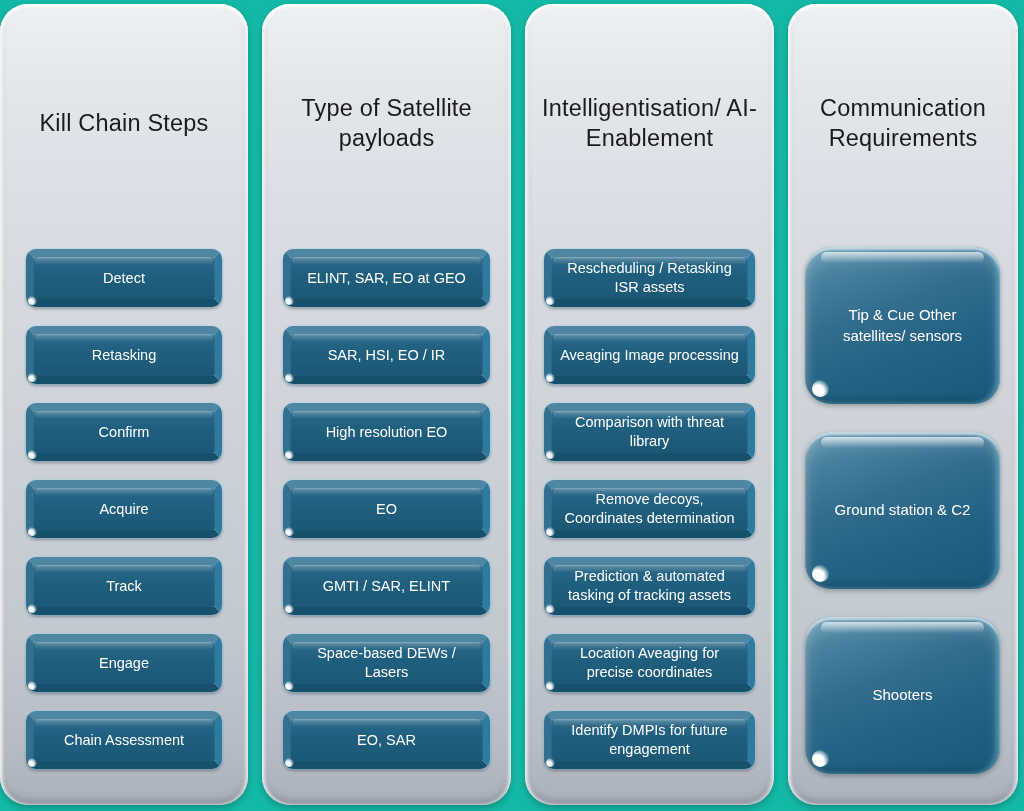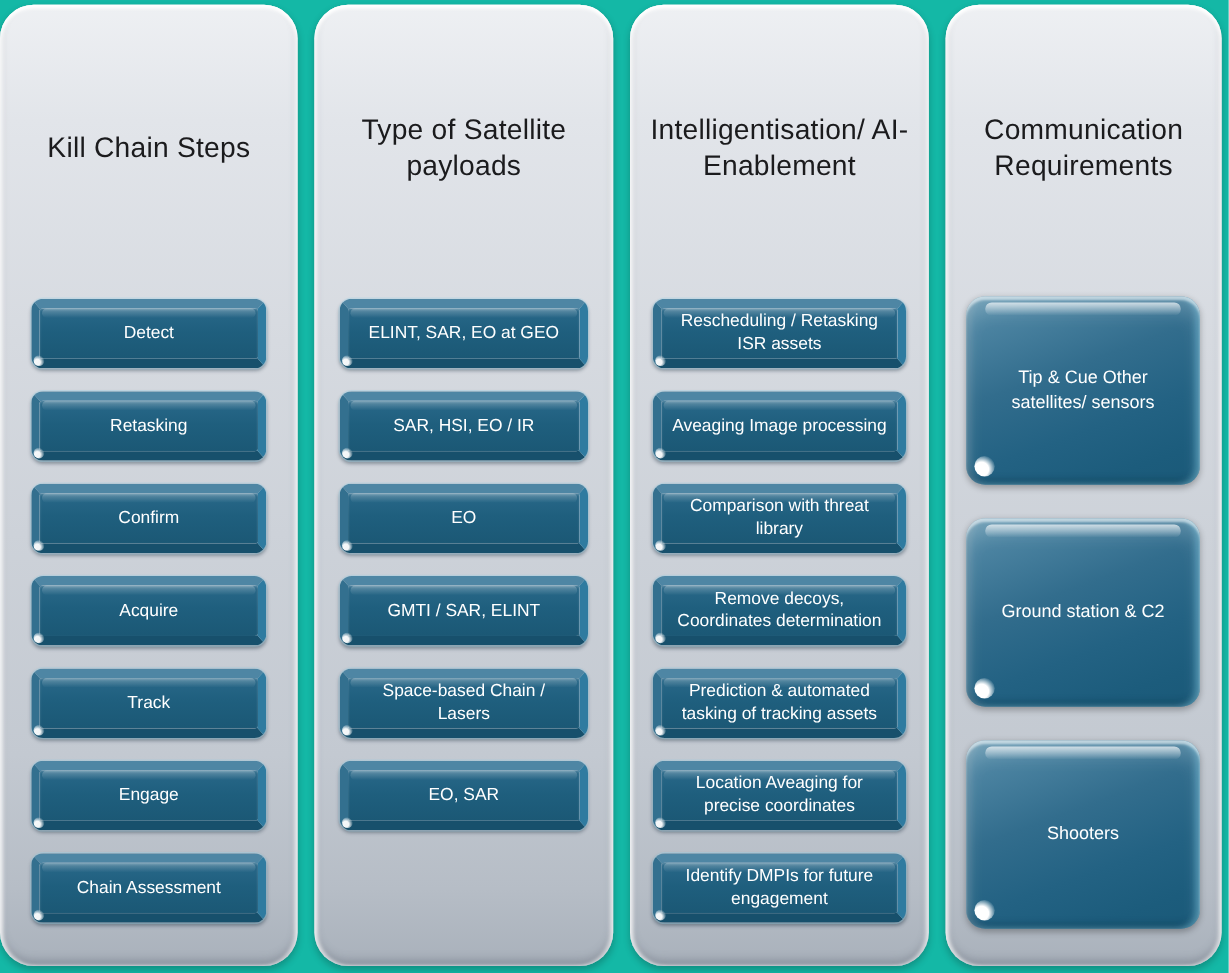--- a/index.html
+++ b/index.html
@@ -78,21 +78,21 @@
     content:"";position:absolute;left:2px;right:2px;top:0px;height:8px;
     border-radius:6px;
     background:linear-gradient(180deg, rgba(255,255,255,.28), rgba(255,255,255,0));
     pointer-events:none;
   }
 
   
   .col-4 .btn{
     height:157px;flex:0 0 157px;
     border:none;
-    border-radius:16px;
+    border-radius:26px;
     padding:8px 12px;
     font-size:15px;line-height:1.35;
     background:linear-gradient(160deg,
       #5e93ad 0%,#4a82a0 15%,#326d8d 40%,
       #236283 65%,#1c5c7c 85%,#1a5978 100%);
     box-shadow:
       inset 0 3px 2px rgba(255,255,255,.55),
       inset 0 12px 16px rgba(255,255,255,.18),
       inset -4px 0 5px rgba(120,205,235,.45),
       inset 4px 0 5px rgba(255,255,255,.14),
@@ -146,27 +146,30 @@
   <div class="column col-2">
     <div class="col-title">Type of Satellite payloads</div>
     <div class="btn-list">
         <div class="btn">
           <span>ELINT, SAR, EO at GEO</span>
         </div>
         <div class="btn">
           <span>SAR, HSI, EO / IR</span>
         </div>
         <div class="btn">
+          <span>High resolution EO</span>
+        </div>
+        <div class="btn">
           <span>EO</span>
         </div>
         <div class="btn">
           <span>GMTI / SAR, ELINT</span>
         </div>
         <div class="btn">
-          <span>Space-based Chain / Lasers</span>
+          <span>Space-based DEWs / Lasers</span>
         </div>
         <div class="btn">
           <span>EO, SAR</span>
         </div>
       </div>
   </div>
 
   <div class="column col-3">
     <div class="col-title">Intelligentisation/ AI-Enablement</div>
     <div class="btn-list">

